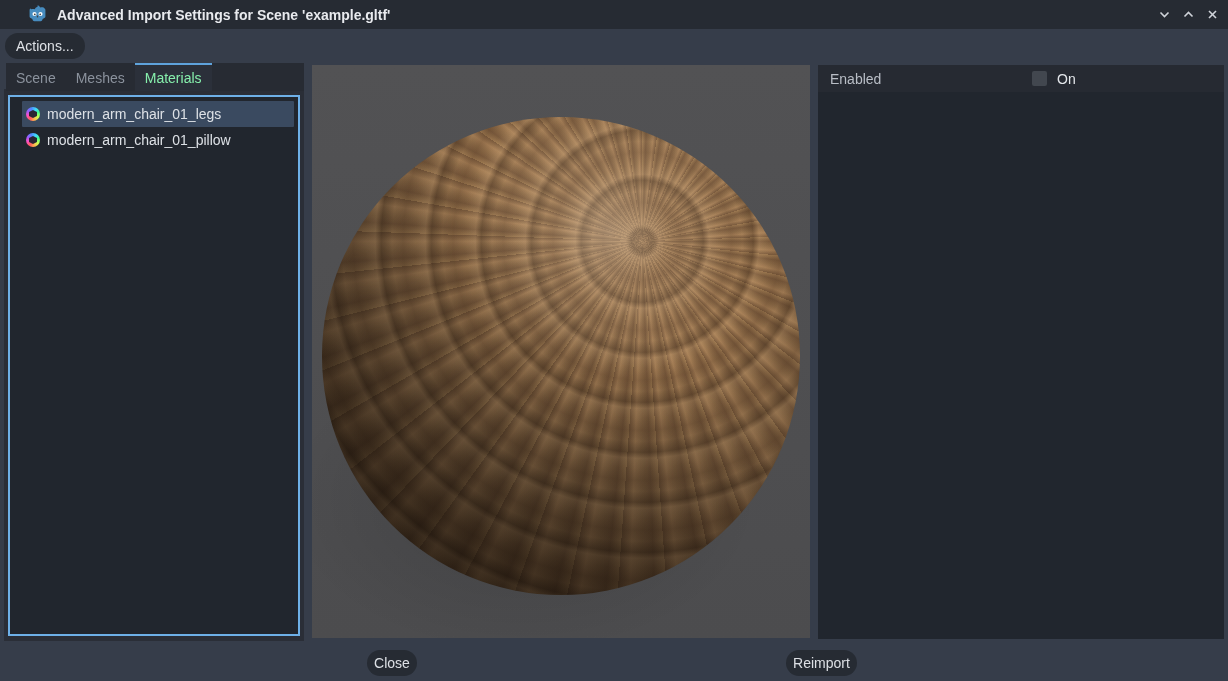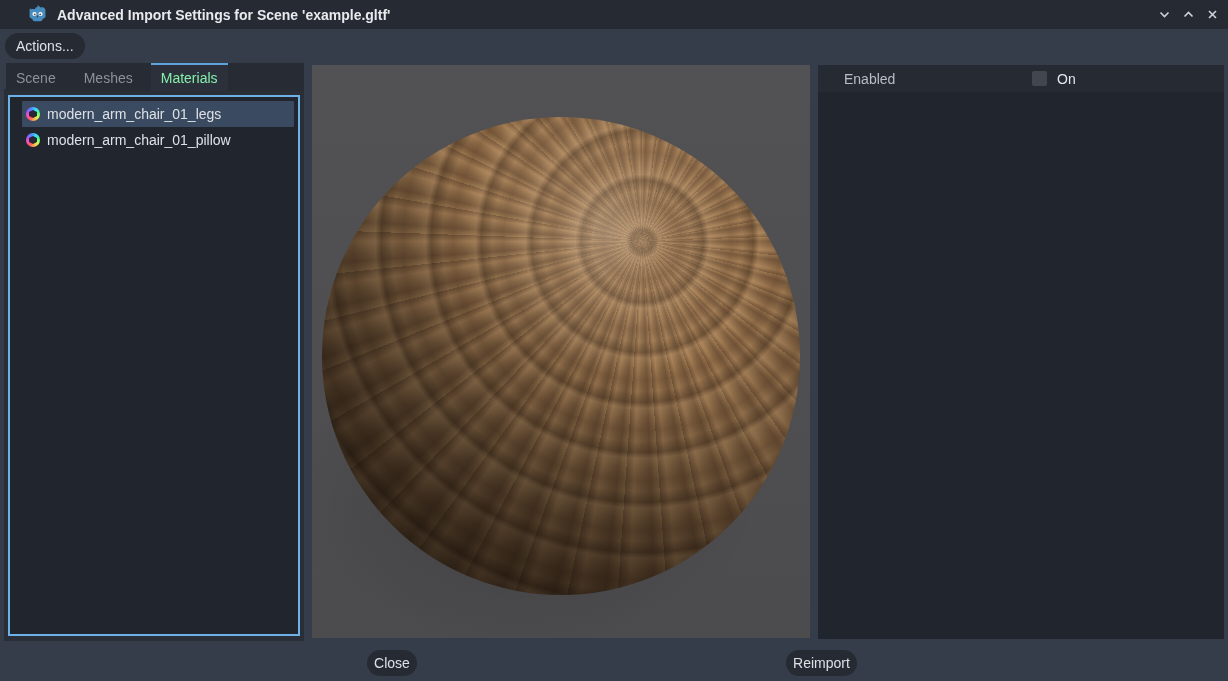--- a/index.html
+++ b/index.html
@@ -20,21 +20,21 @@
   .menubar { position:absolute; left:0; top:29px; width:1228px; height:34px; }
   .btn { background:#262b33; color:#dde0e5; font-size:14px;
          font-family:"Liberation Sans", sans-serif;
          border:none; border-radius:13px; cursor:pointer; }
   .actions-btn { position:absolute; left:5px; top:4px; height:26px; padding:0 11px; }
 
   
   .tab-backing { position:absolute; left:4px; top:89px; width:300px; height:552px;
                  background:#2a2e37; }
   .tabbar { position:absolute; left:6px; top:63px; width:298px; height:28px;
-            background:#272b33; display:flex;gap:8px; }
+            background:#272b33; display:flex; }
   .tab { height:28px; padding:0 10px; display:flex; align-items:center;
          color:#8b929d; font-size:14px; cursor:pointer; border-top:2px solid transparent; }
   .tab.active { background:#2b303a; color:#86efac; border-top:2px solid #5fa3dc; }
 
   .material-list { position:absolute; left:8px; top:95px; width:292px; height:541px;
                    background:#21262e; border:2px solid #6eb0e8; padding-top:4px; }
   .list-item { height:26px; margin:0 4px 0 12px; display:flex; align-items:center;
                color:#dde1e6; font-size:14px; cursor:pointer; padding-left:4px; border-radius:1px; }
   .list-item.selected { background:#3a4a60; }
   .mat-icon { width:14px; height:14px; border-radius:50%; margin-right:7px; position:relative;
@@ -59,21 +59,21 @@
       repeating-conic-gradient(from 0deg at 67% 26%, #9d7950 0deg, #7b5b3d 2deg, #8e6c48 4deg,
                       #a67f56 6deg, #7b5b3d 8deg);
     background-color:#8a6845; }
 
   
   .inspector { position:absolute; left:818px; top:65px; width:406px; height:574px;
                background:#21262e; }
   .section-header { height:23px; margin-top:2px; background:#2b303a; display:flex; align-items:center;
                     padding-left:7px; color:#eceef1; font-size:14px; font-weight:bold; }
   .prop-row { height:27px; background:#262a32; display:flex; align-items:center; }
-  .prop-label { color:#b9bec6; font-size:14px; margin-left:26px; }
+  .prop-label { color:#b9bec6; font-size:14px; margin-left:12px; }
   .prop-editor { position:absolute; left:214px; display:flex; align-items:center; gap:10px; }
   .checkbox { width:15px; height:15px; background:#42474f; border-radius:2px; cursor:pointer; }
   .checkbox-label { color:#e3e6ea; font-size:14px; }
 
   
   .close-btn    { position:absolute; left:367px; top:650px; width:50px; height:26px; }
   .reimport-btn { position:absolute; left:786px; top:650px; width:71px; height:26px; }
 </style>
 </head>
 <body>

